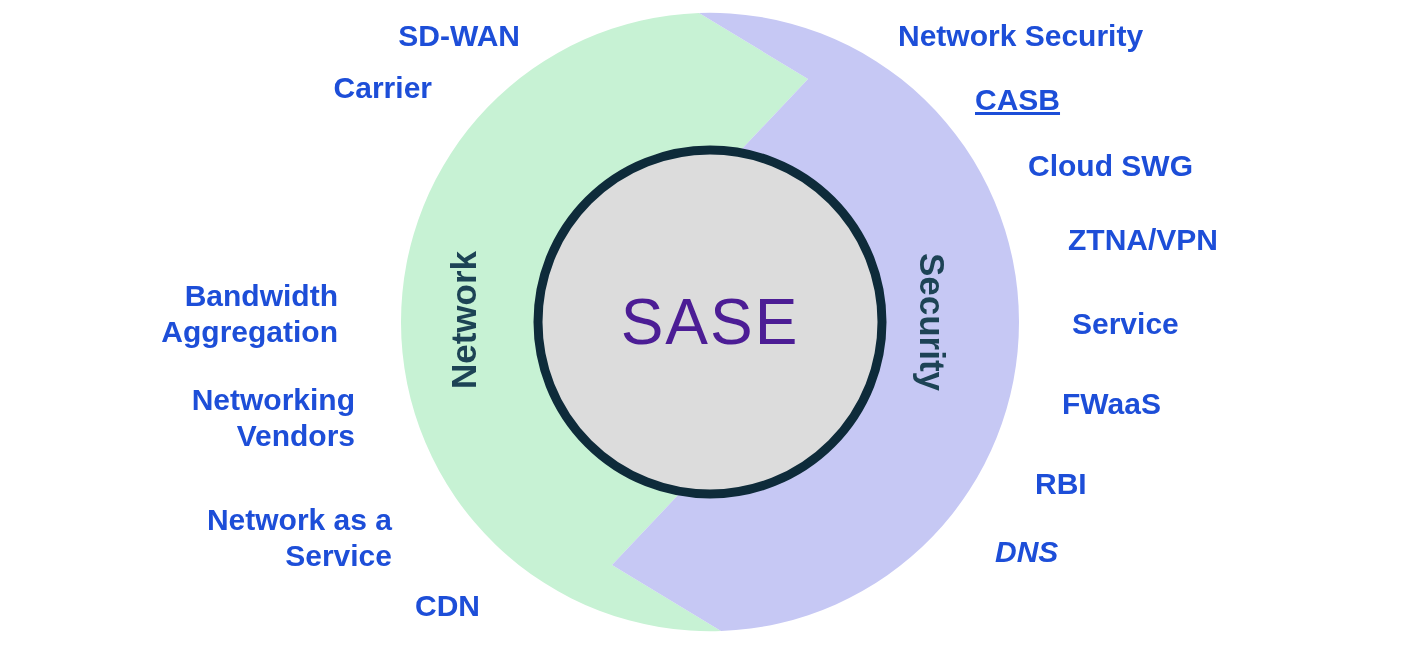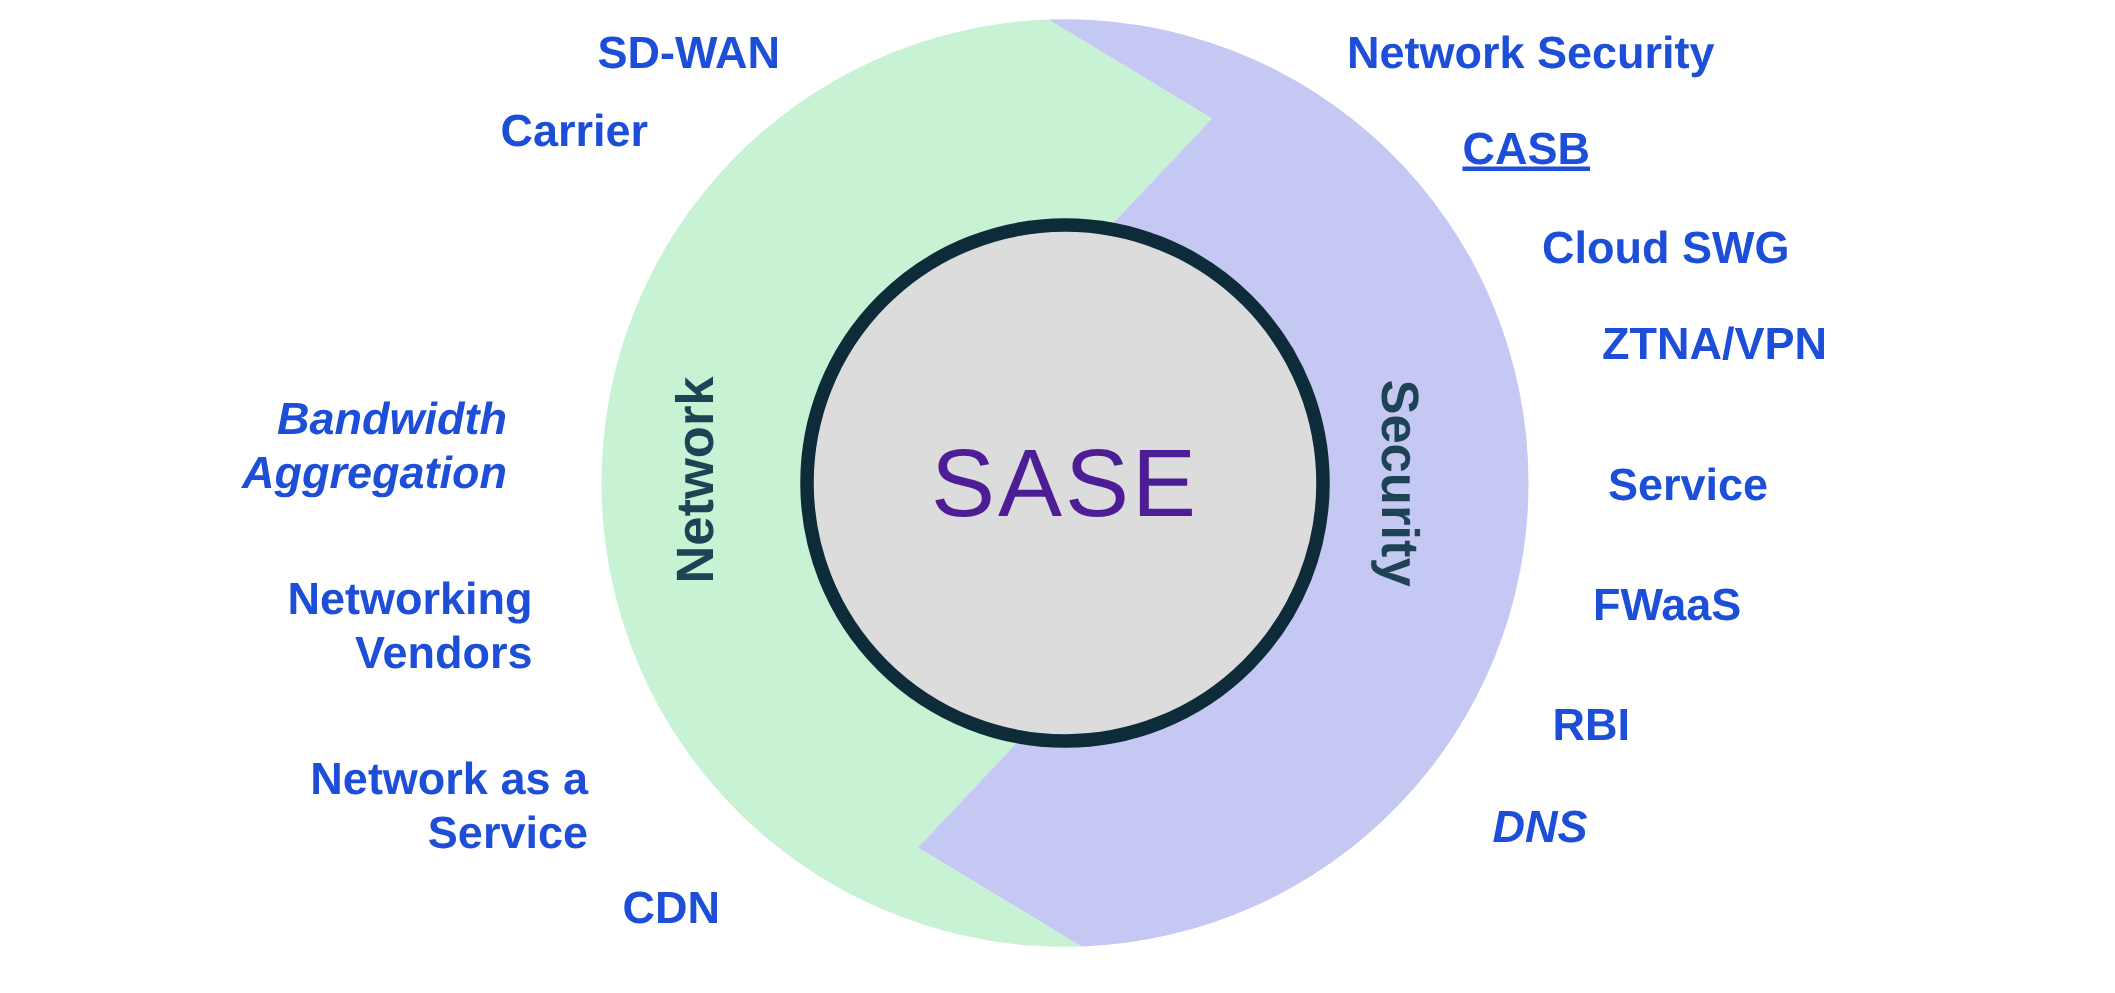--- a/index.html
+++ b/index.html
@@ -92,30 +92,30 @@
 
     <circle class="center-circle" cx="710" cy="322" r="172" fill="#dcdcdc"></circle>
   </svg>
 
   <div class="center-label">SASE</div>
   <div class="ring-label network">Network</div>
   <div class="ring-label security">Security</div>
 
   <div class="label left" style="top:18px;  right:890px;">SD-WAN</div>
   <div class="label left" style="top:70px;  right:978px;">Carrier</div>
-  <div class="label left" style="top:262px; right:1072px;font-style:italic;">Bandwidth
+  <div class="label left" style="top:278px; right:1072px;">Bandwidth
 Aggregation</div>
   <div class="label left" style="top:502px; right:1018px;">Network as a
 Service</div>
   <div class="label left" style="top:382px; right:1055px;">Networking
 Vendors</div>
   <div class="label left" style="top:588px; right:930px;">CDN</div>
 
   <div class="label right" style="top:18px;  left:898px;">Network Security</div>
   <div class="label right" style="top:82px;  left:975px;text-decoration:underline;">CASB</div>
   <div class="label right" style="top:148px; left:1028px;">Cloud SWG</div>
-  <div class="label right" style="top:212px; left:1068px;text-align:center;">ZTNA/VPN</div>
+  <div class="label right" style="top:222px; left:1068px;text-align:center;">ZTNA/VPN</div>
   <div class="label right" style="top:306px; left:1072px;">Service</div>
   <div class="label right" style="top:386px; left:1062px;">FWaaS</div>
   <div class="label right" style="top:466px; left:1035px;">RBI</div>
   <div class="label right" style="top:534px; left:995px;font-style:italic;">DNS</div>
 
 </div>
 
 </body></html>

